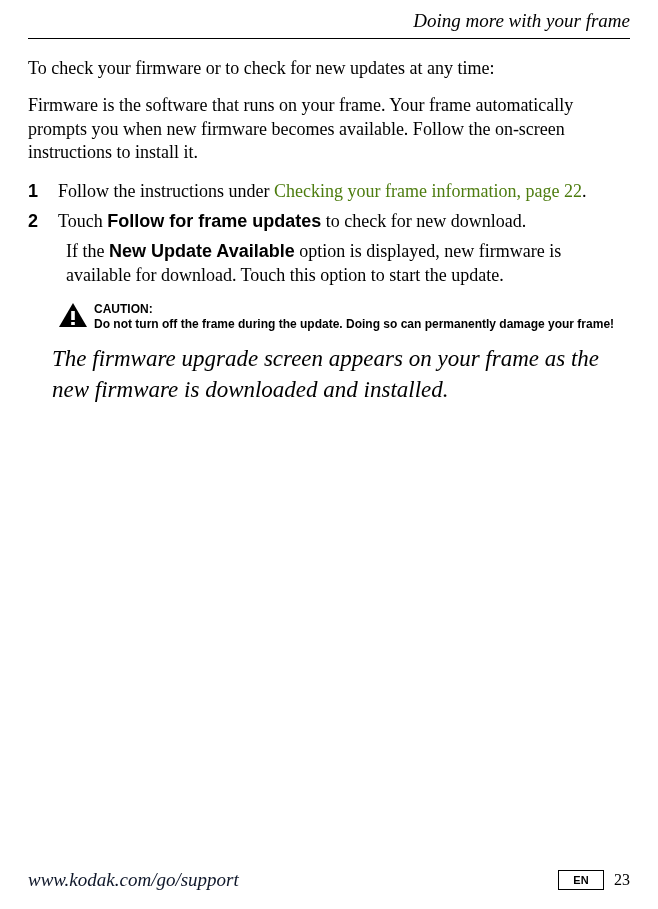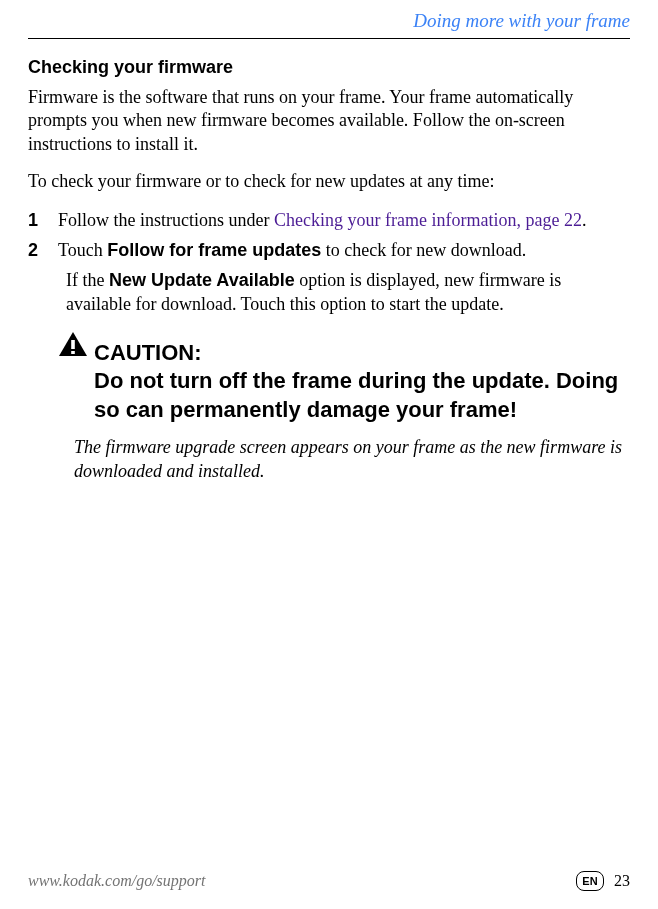--- a/index.html
+++ b/index.html
@@ -13,21 +13,21 @@
       background: #fff;
       font-family: Georgia, 'Times New Roman', serif;
       position: relative;
       color: #000;
     }
     .header {
       font-style: italic;
       text-align: right;
       font-size: 19px;
       padding: 10px 28px 4px 0;
-      color: #3b82f6;
+      color: #000000;
     }
     .header-rule {
       border: none;
       border-top: 1.5px solid #000;
       margin: 2px 28px 18px 28px;
     }
     .content {
       padding: 0 28px;
     }
     .heading {
@@ -53,21 +53,21 @@
     .list .num {
       font-family: Arial, Helvetica, sans-serif;
       font-weight: bold;
       width: 30px;
       flex-shrink: 0;
     }
     .list .li-body {
       flex: 1;
     }
     .link {
-      color: #4c1d95;
+      color: #4d7c0f;
     }
     .bold {
       font-family: Arial, Helvetica, sans-serif;
       font-weight: bold;
     }
     .subpara {
       margin-left: 38px;
       font-size: 18px;
       line-height: 1.35;
       margin-bottom: 14px;
@@ -80,81 +80,79 @@
     .caution-icon {
       flex-shrink: 0;
       width: 30px;
       height: 26px;
       margin-right: 6px;
     }
     .caution-text {
       flex: 1;
       font-family: Arial, Helvetica, sans-serif;
       font-weight: bold;
-      font-size: 22px;
+      font-size: 12px;
       line-height: 1.3;
-      margin-top: 8px;
     }
     .caution-text .caution-label {
       display: block;
     }
     .note-italic {
-      margin-left: 46px;
+      margin-left: 24px;
       font-style: italic;
-      font-size: 18px;
+      font-size: 23px;
       line-height: 1.35;
     }
     .footer {
       position: absolute;
       bottom: 18px;
       left: 28px;
       right: 28px;
       display: flex;
       align-items: center;
       justify-content: space-between;
     }
     .footer-link {
       font-style: italic;
-      font-size: 16px;
-      color: #737373;
+      font-size: 19px;
+      color: #0f172a;
     }
     .footer-right {
       display: flex;
       align-items: center;
       gap: 10px;
     }
     .lang-badge {
       display: inline-flex;
       align-items: center;
       justify-content: center;
-      width: 28px;
+      width: 46px;
       height: 20px;
       border: 1.5px solid #000;
-      border-radius: 8px;
+      border-radius: 0;
       font-family: Arial, Helvetica, sans-serif;
       font-weight: bold;
       font-size: 11px;
     }
     .page-num {
       font-size: 16px;
     }
   </style>
 </head>
 <body>
 
 <div class="header">Doing more with your frame</div>
 <hr class="header-rule">
 
 <div class="content">
 
-  <div class="heading">Checking your firmware</div>
+
+  <p class="para">To check your firmware or to check for new updates at any time:</p>
 
   <p class="para">Firmware is the software that runs on your frame. Your frame automatically prompts you when new firmware becomes available. Follow the on-screen instructions to install it.</p>
-
-  <p class="para">To check your firmware or to check for new updates at any time:</p>
 
   <ol class="list">
     <li>
       <span class="num">1</span>
       <span class="li-body">
         <span>Follow the instructions under </span><span class="link">Checking your frame information, page 22</span><span>.</span>
       </span>
     </li>
     <li>
       <span class="num">2</span>

